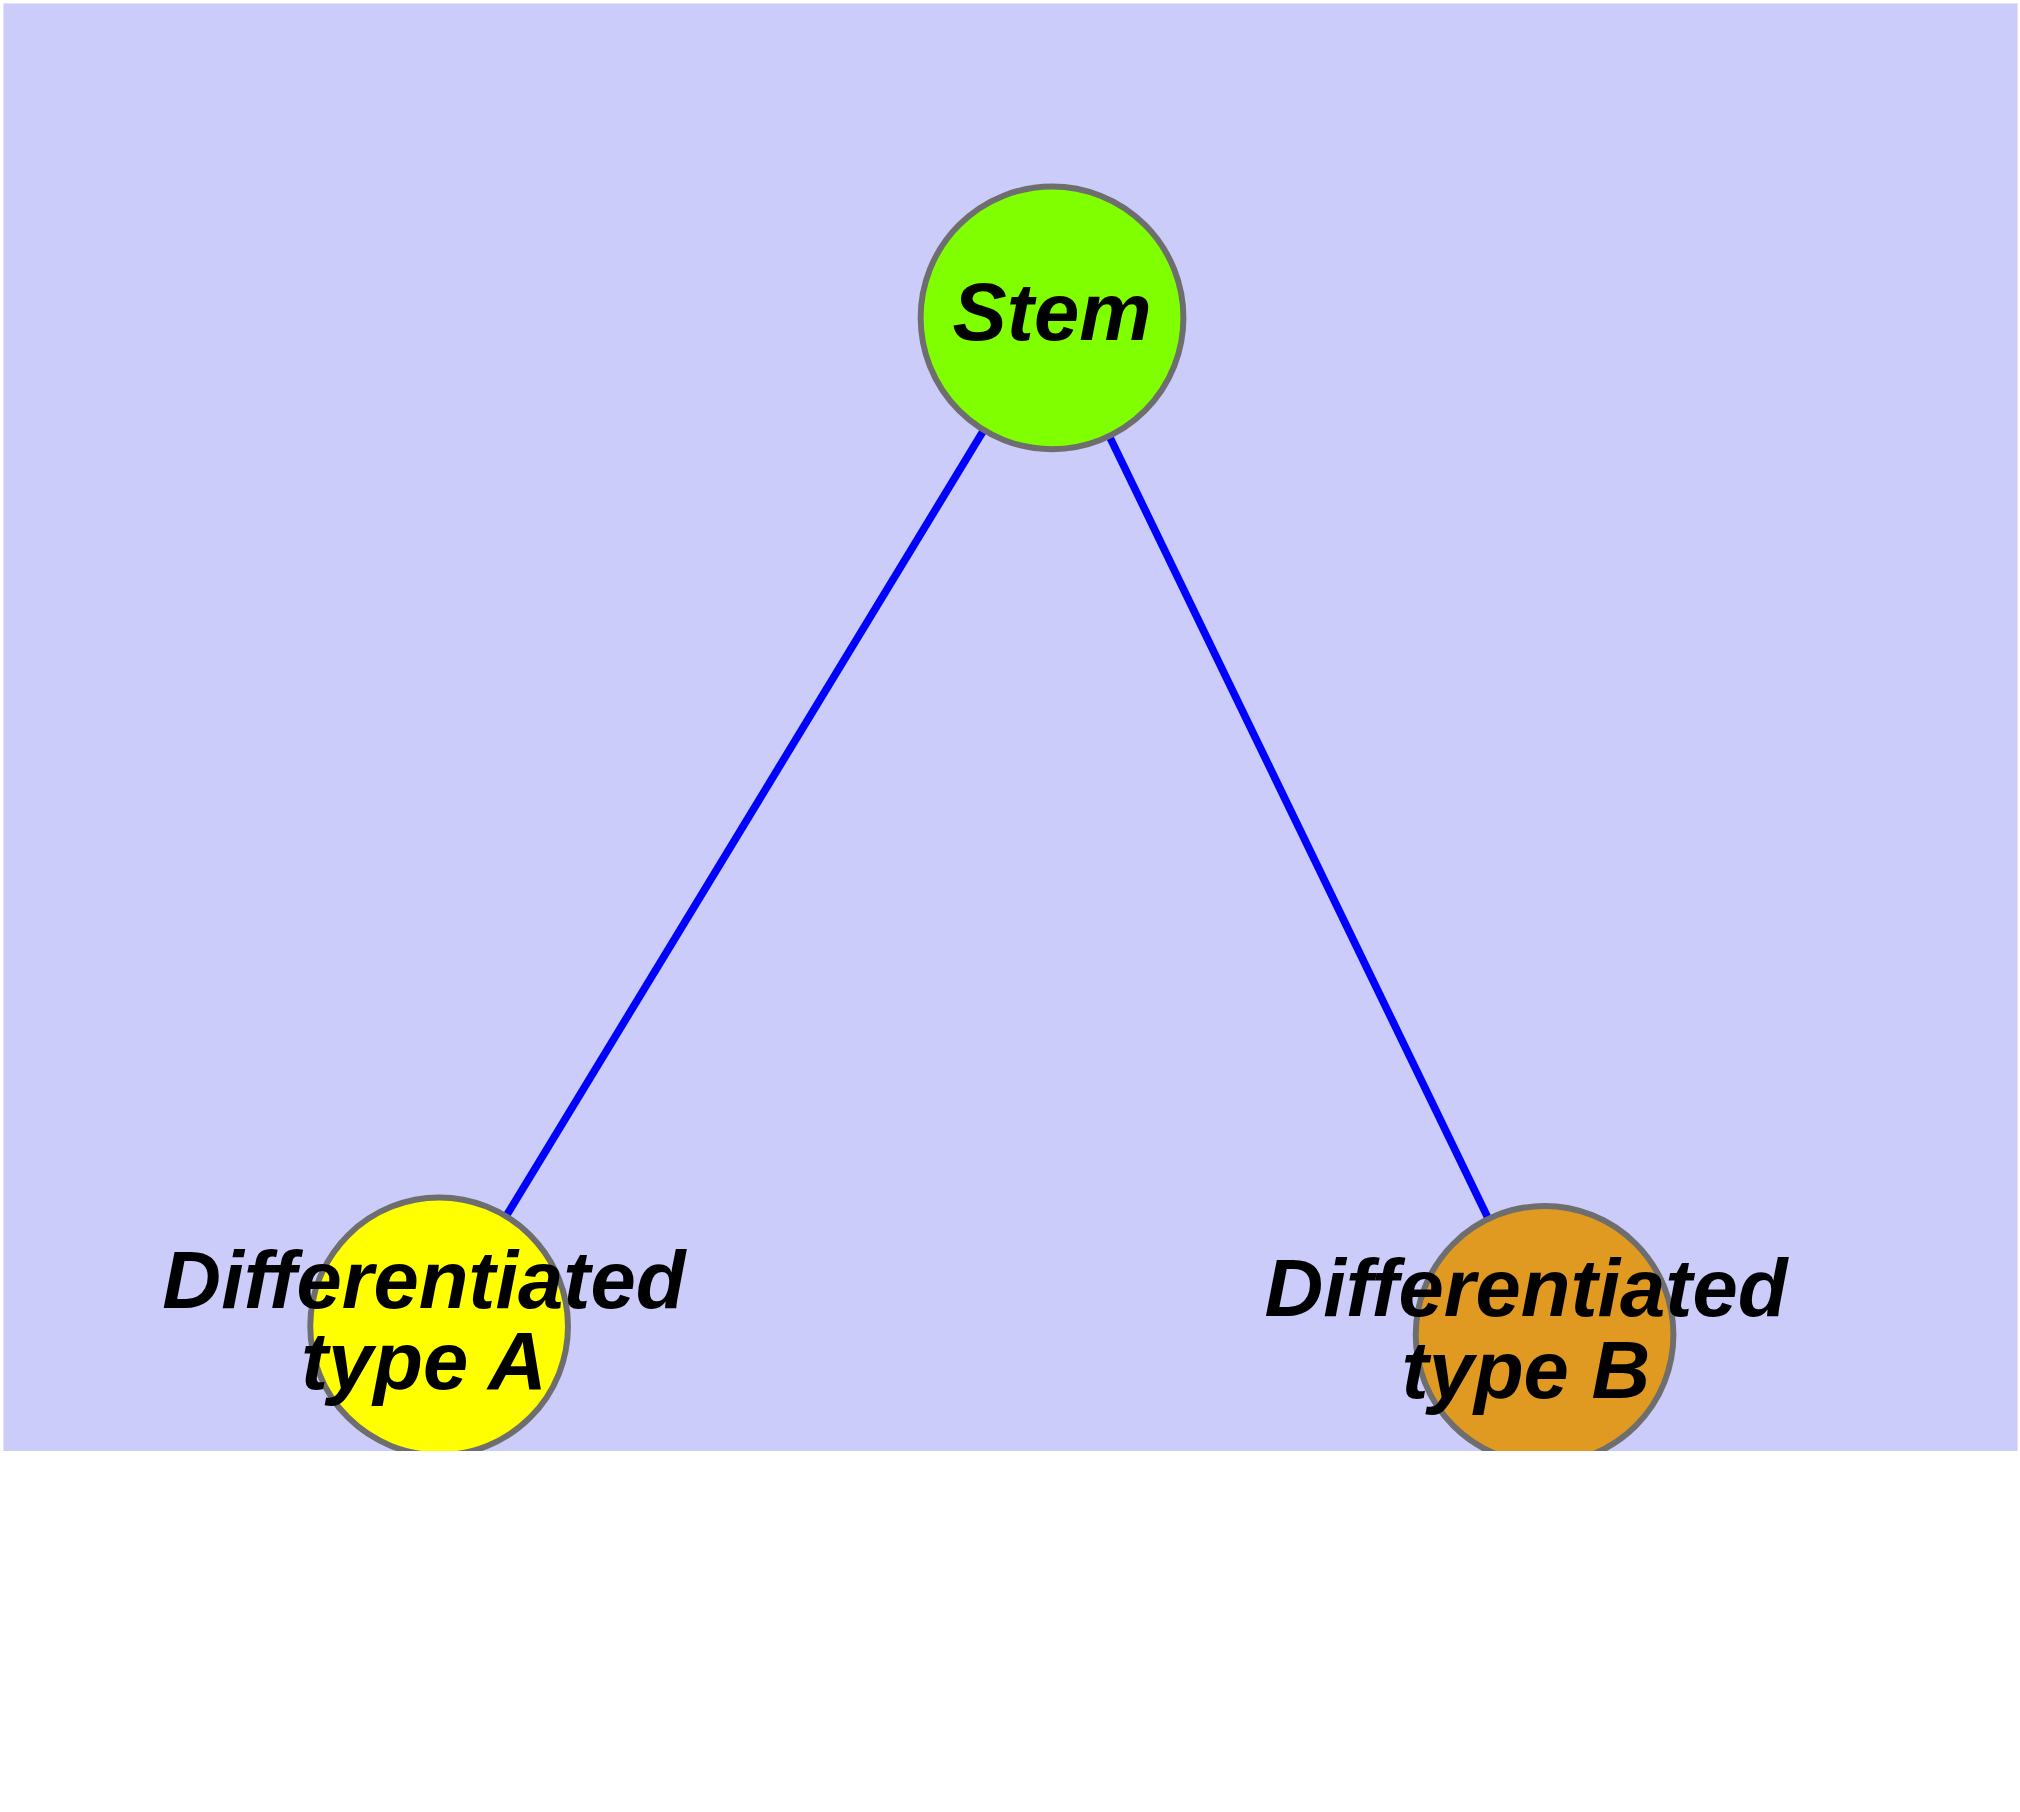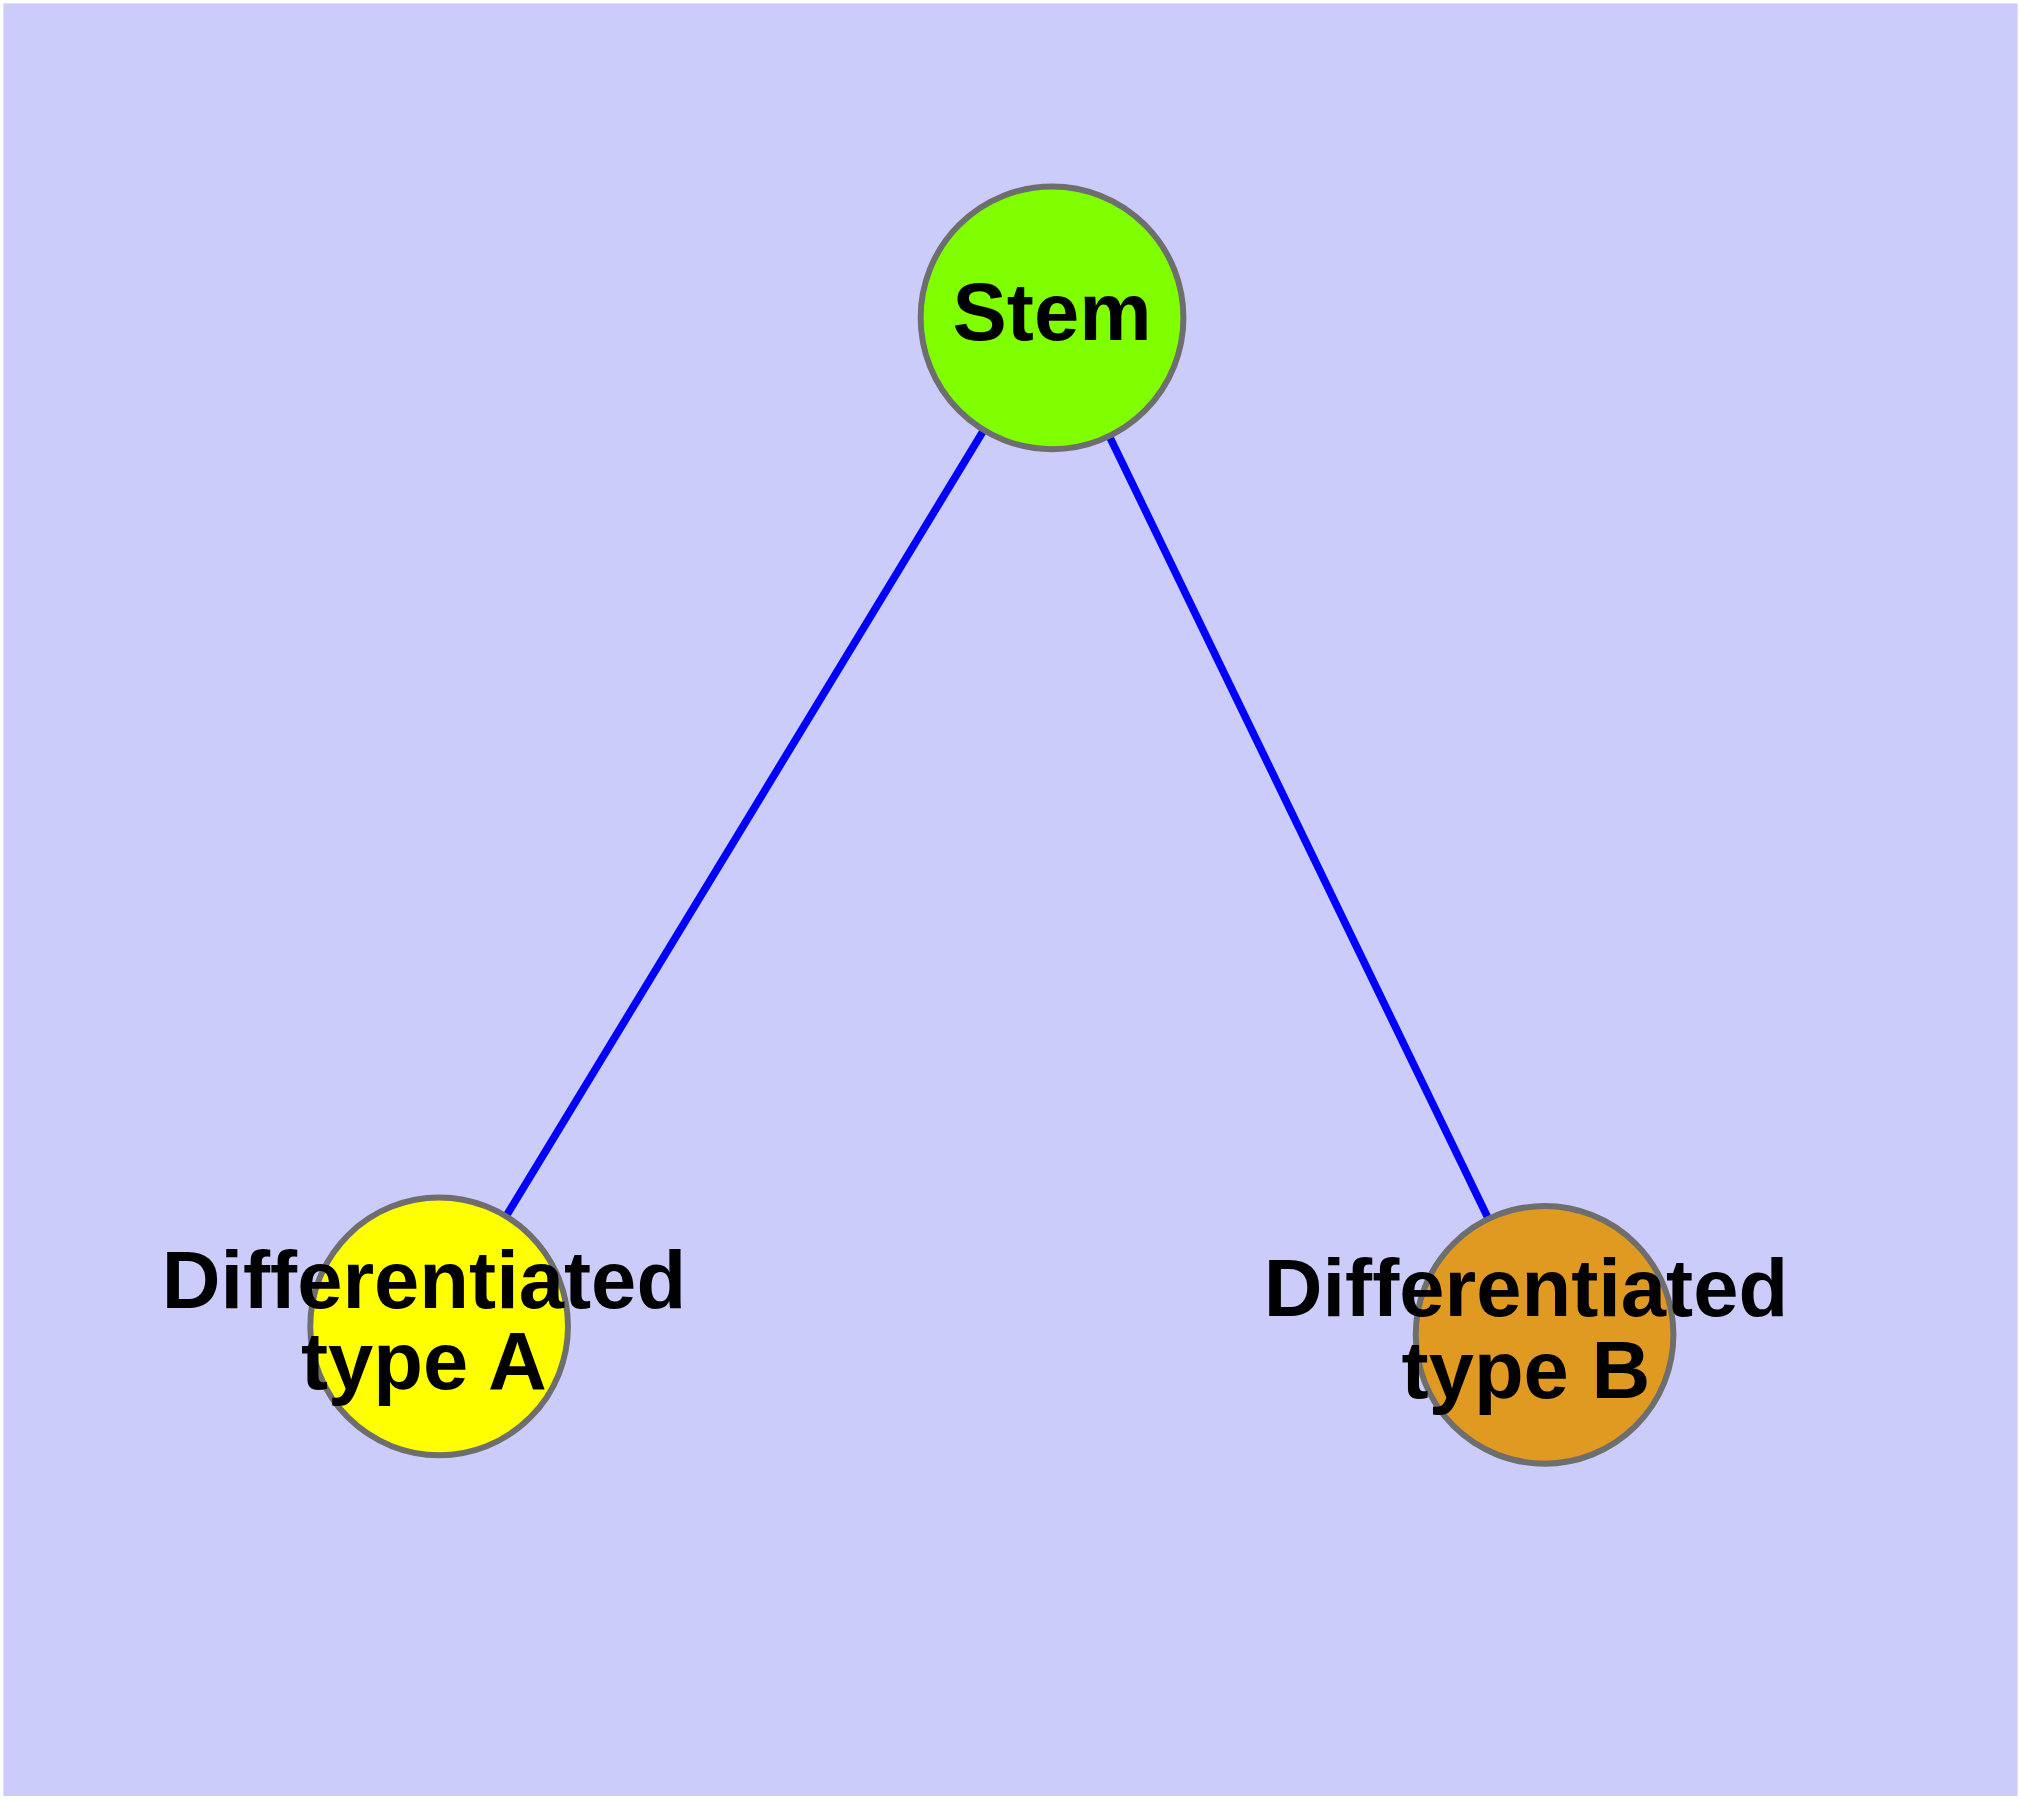--- a/index.html
+++ b/index.html
@@ -29,21 +29,21 @@
     font-weight: bold;
     fill: #000000;
     text-anchor: middle;
     dominant-baseline: middle;
     white-space: pre;
   }
 </style>
 </head>
 <body>
 
-<div id="canvas" style="width: 2021px; height: 1796px; background: rgb(255, 255, 255);">
+<div id="canvas" style="width: 2021px; height: 1451px; background: rgb(255, 255, 255); font-style: italic;">
   <svg id="graph-svg" viewBox="0 0 2384 2138" preserveAspectRatio="none" xmlns="http://www.w3.org/2000/svg">
     <rect id="bg-rect" x="4" y="4" width="2376" height="2131" fill="#ccccfa"></rect>
     <g id="edge-layer">
         <line x1="1160.517725405645" y1="507.46736758960236" x2="596.9245531505933" y2="1435.09651694439" stroke="#0000ff" stroke-width="9" stroke-linecap="butt"></line>
         <line x1="1308.5453682822194" y1="514.5085059185258" x2="1755.7619614264686" y2="1438.1916587121555" stroke="#0000ff" stroke-width="9" stroke-linecap="butt"></line>
       </g>
     <g id="node-layer">
         <circle cx="1241" cy="375" r="155" fill="#80ff00" stroke="#6e6e6e" stroke-width="7"></circle>
         <circle cx="518" cy="1565" r="152" fill="#ffff00" stroke="#6e6e6e" stroke-width="7"></circle>
         <circle cx="1822" cy="1575" r="152" fill="#e09a22" stroke="#6e6e6e" stroke-width="7"></circle>

